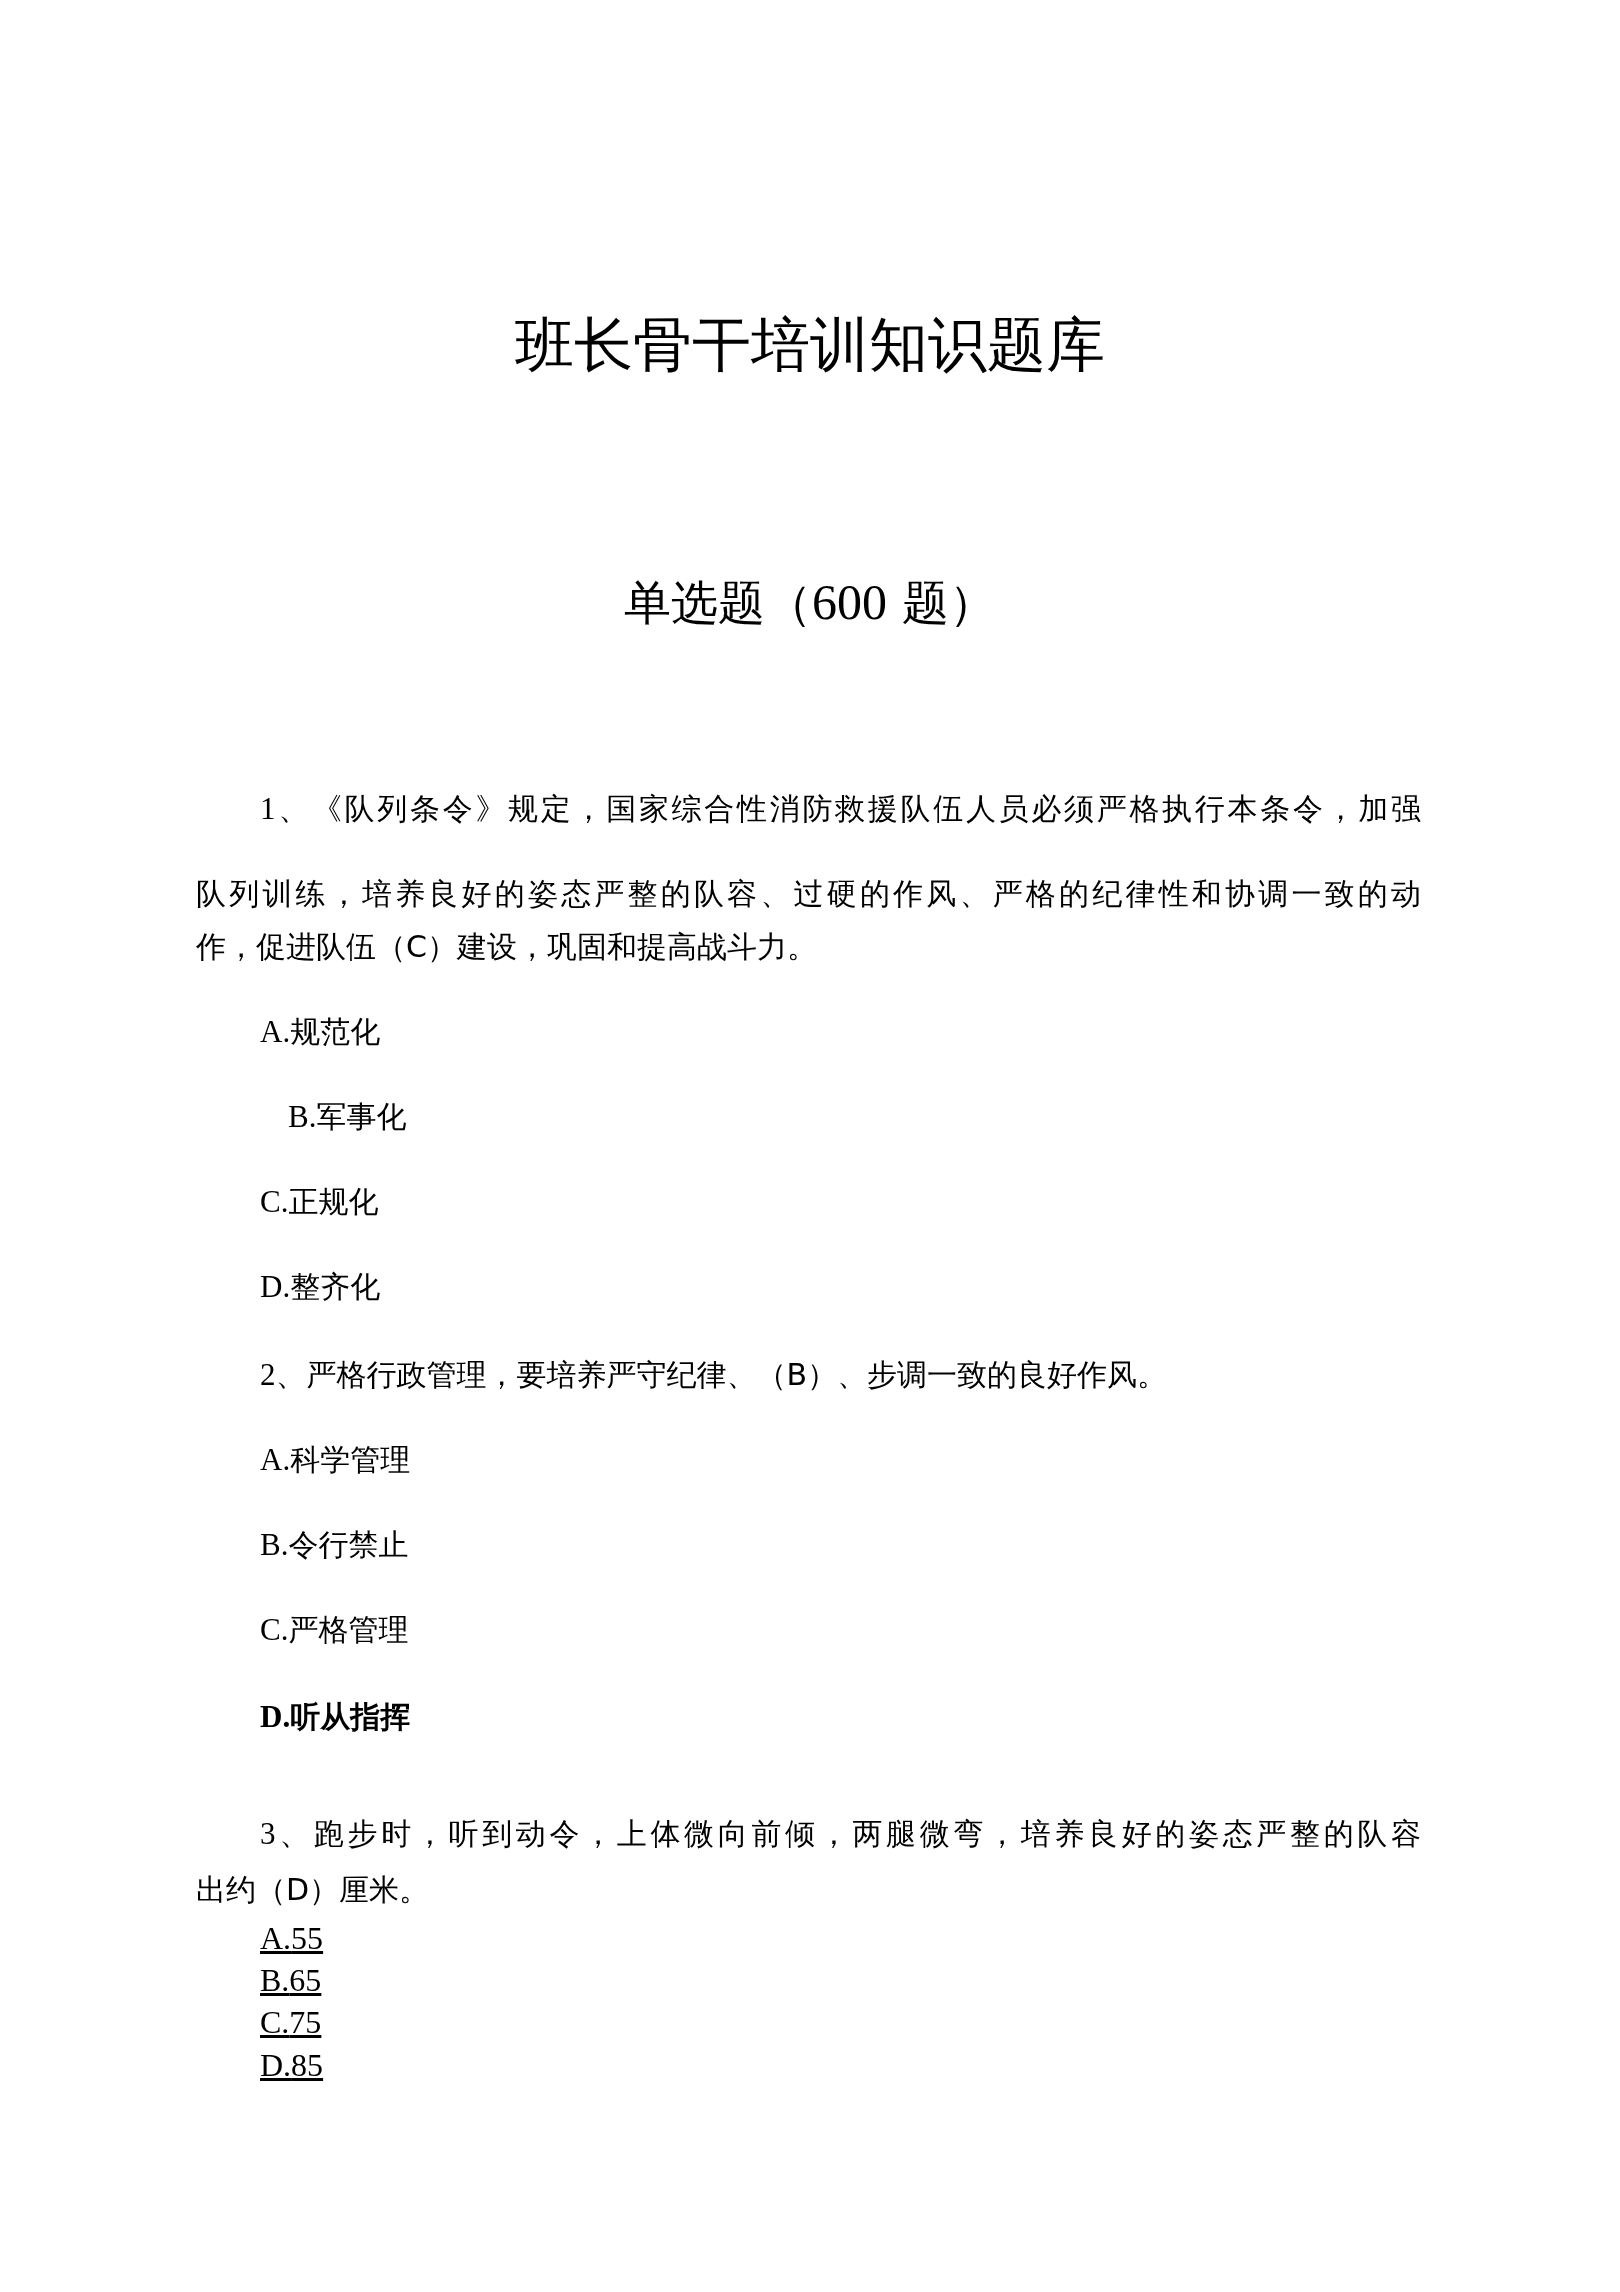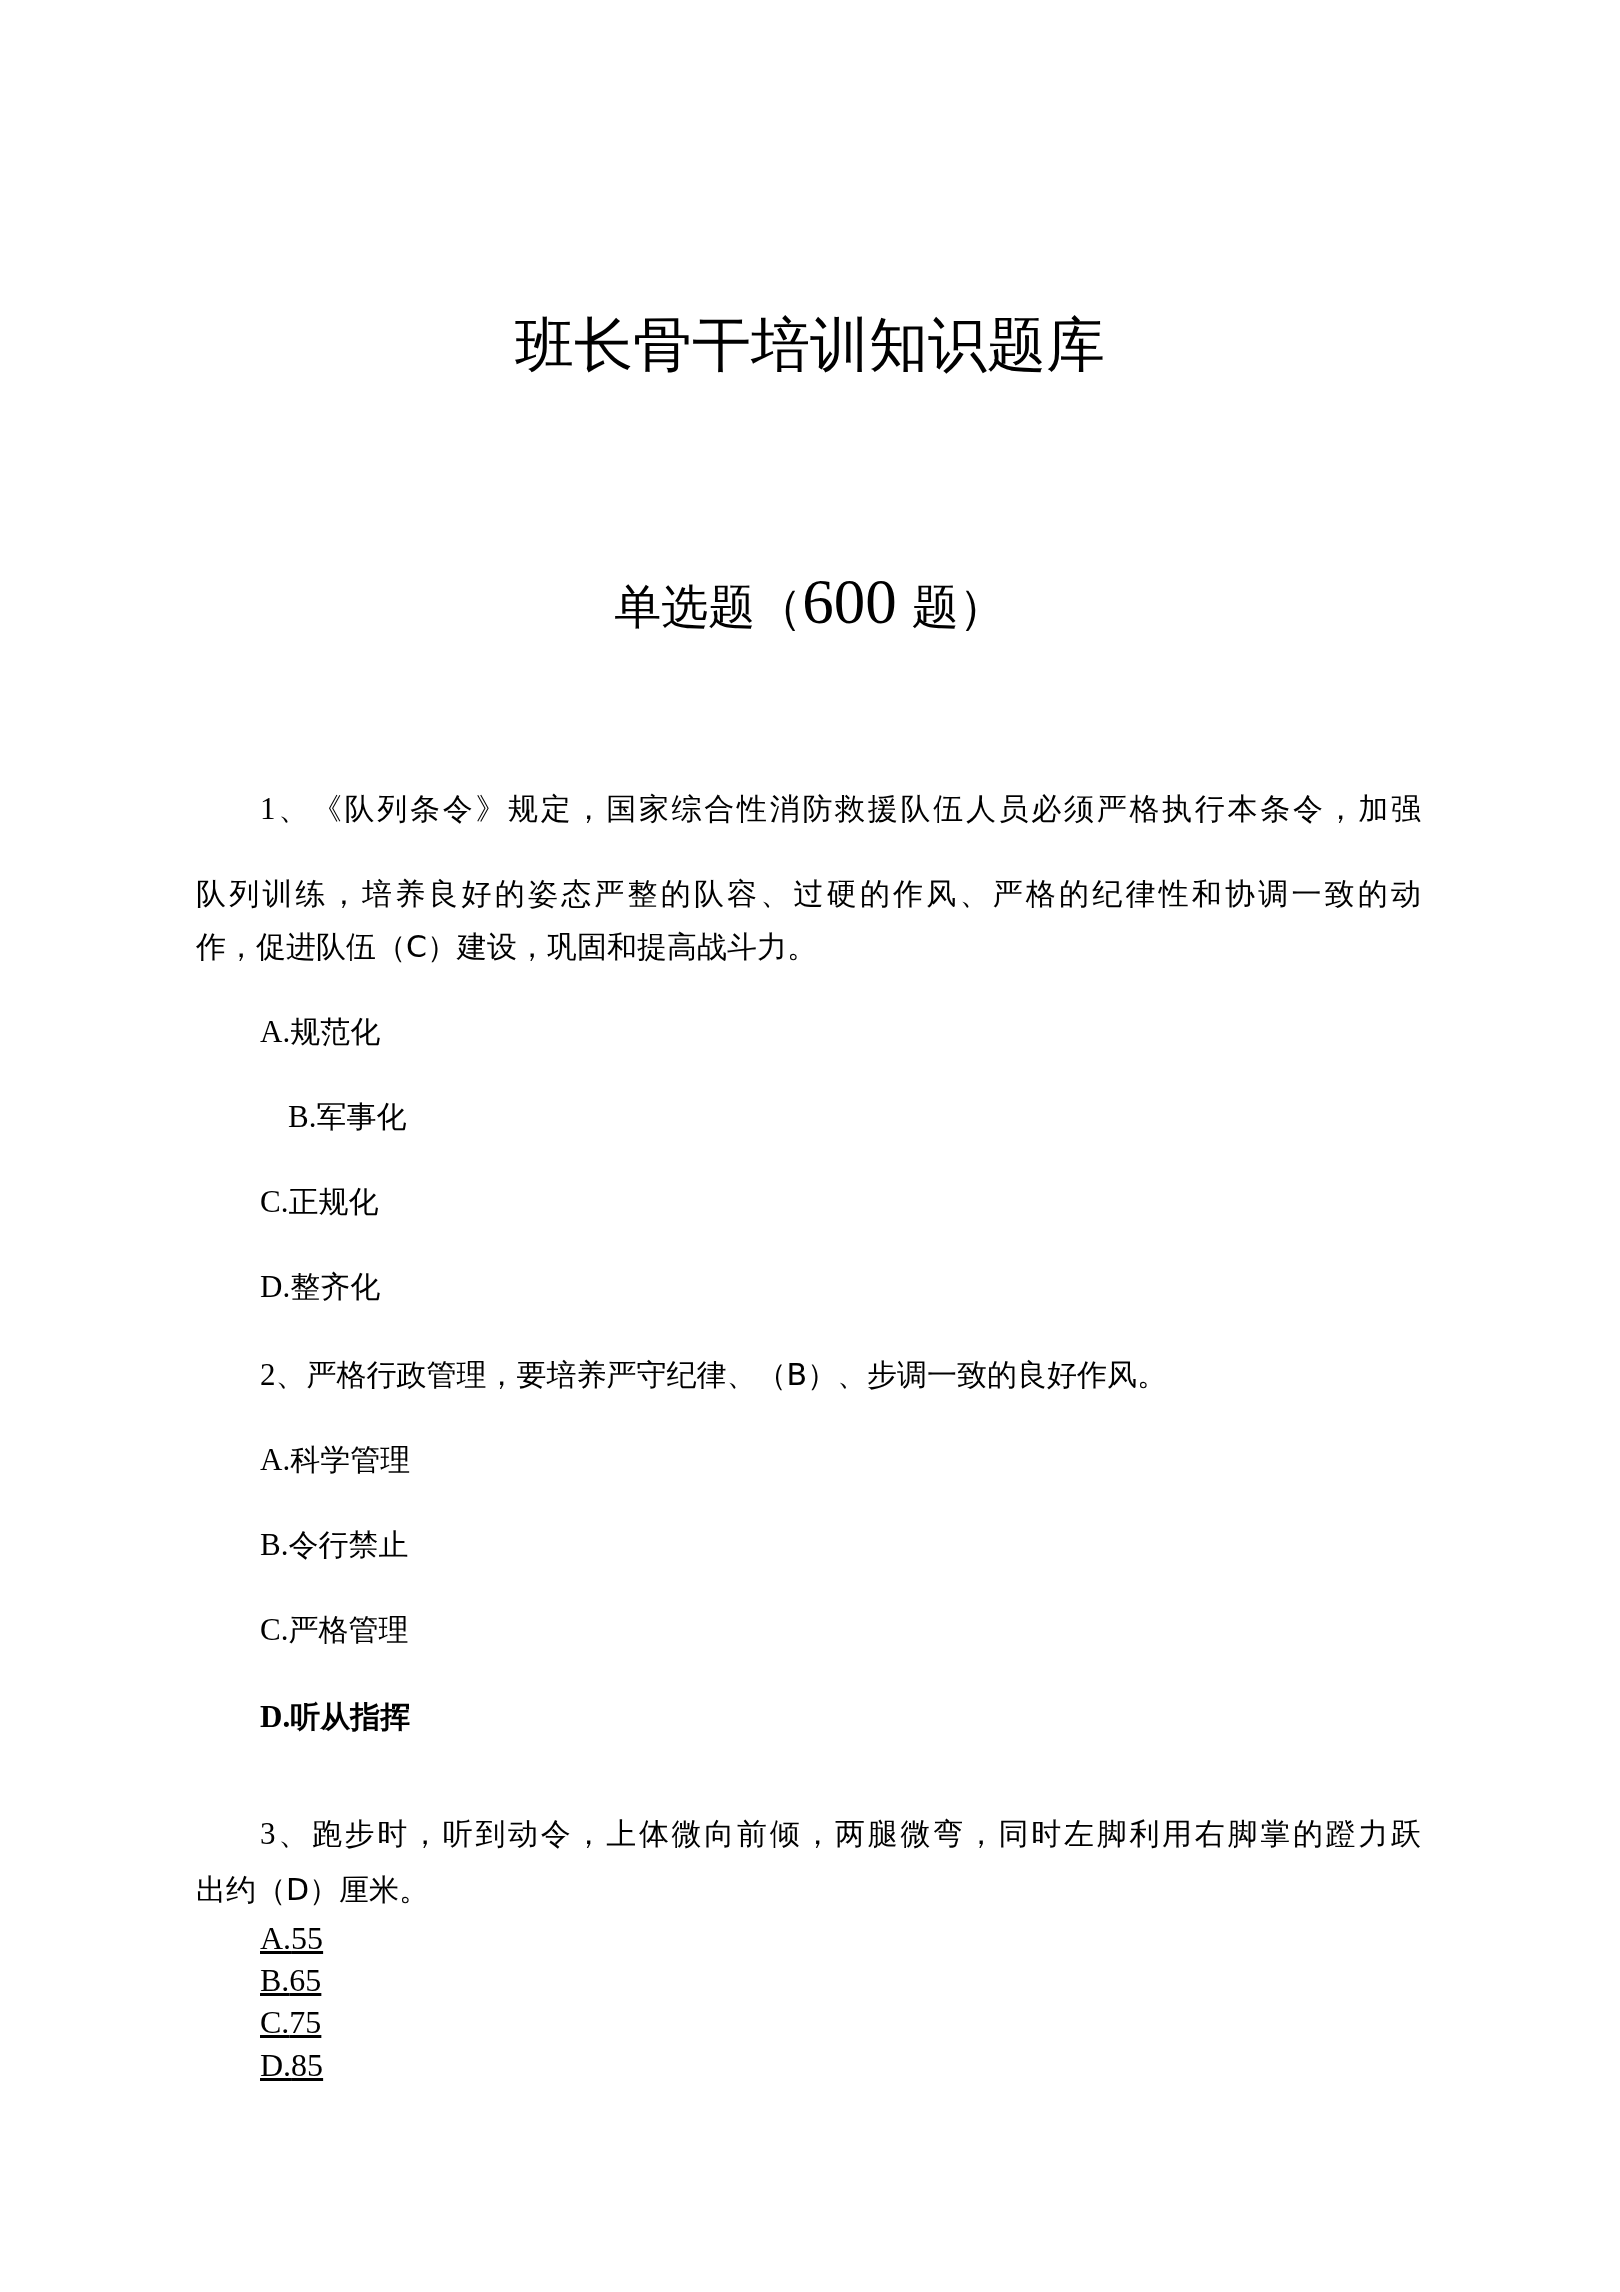--- a/index.html
+++ b/index.html
@@ -48,21 +48,21 @@
       left: 0;
       width: 1620px;
       top: 570px;
       text-align: center;
       font-size: 47px;
       line-height: 65px;
       font-family: "DejaVu Sans", sans-serif;
     }
     .section .num {
       font-family: "Liberation Serif", "DejaVu Serif", serif;
-      font-size: 63px;
+      font-size: 50px;
     }
     .line {
       position: absolute;
       left: 196px;
       width: 1225px;
       height: 49px;
       line-height: 49px;
       font-size: 30px;
       white-space: nowrap;
       font-family: "DejaVu Sans", sans-serif;
@@ -127,21 +127,21 @@
     </div>
 
     <div class="opt" style="top:1437px;"><span class="letter">A.</span><span>科学管理</span></div>
     <div class="opt" style="top:1522px;"><span class="letter">B.</span><span>令行禁止</span></div>
     <div class="opt" style="top:1607px;"><span class="letter">C.</span><span>严格管理</span></div>
     <div class="opt" style="top:1694px;font-weight:bold;"><span class="letter">D.</span><span>听从指挥</span></div>
   </div>
 
   <div>
     <div class="line indent justify" style="top:1777px;">
-      <span class="serif">3、</span><span>跑步时，听到动令，上体微向前倾，两腿微弯，同时左脚利用右脚掌的蹬力跃</span>
+      <span class="serif">3、</span><span>跑步时，听到动令，上体微向前倾，两腿微弯，培养良好的姿态严整的队容</span>
     </div>
     <div class="line" style="top:1865px;">出约（D）厘米。</div>
 
     <div class="opt small" style="top:1919px;"><span class="letter">A.</span><span class="val">55</span></div>
     <div class="opt small" style="top:1961px;"><span class="letter">B.</span><span class="val">65</span></div>
     <div class="opt small" style="top:2003px;"><span class="letter">C.</span><span class="val">75</span></div>
     <div class="opt small" style="top:2046px;"><span class="letter">D.</span><span class="val">85</span></div>
   </div>
 
 </div>

